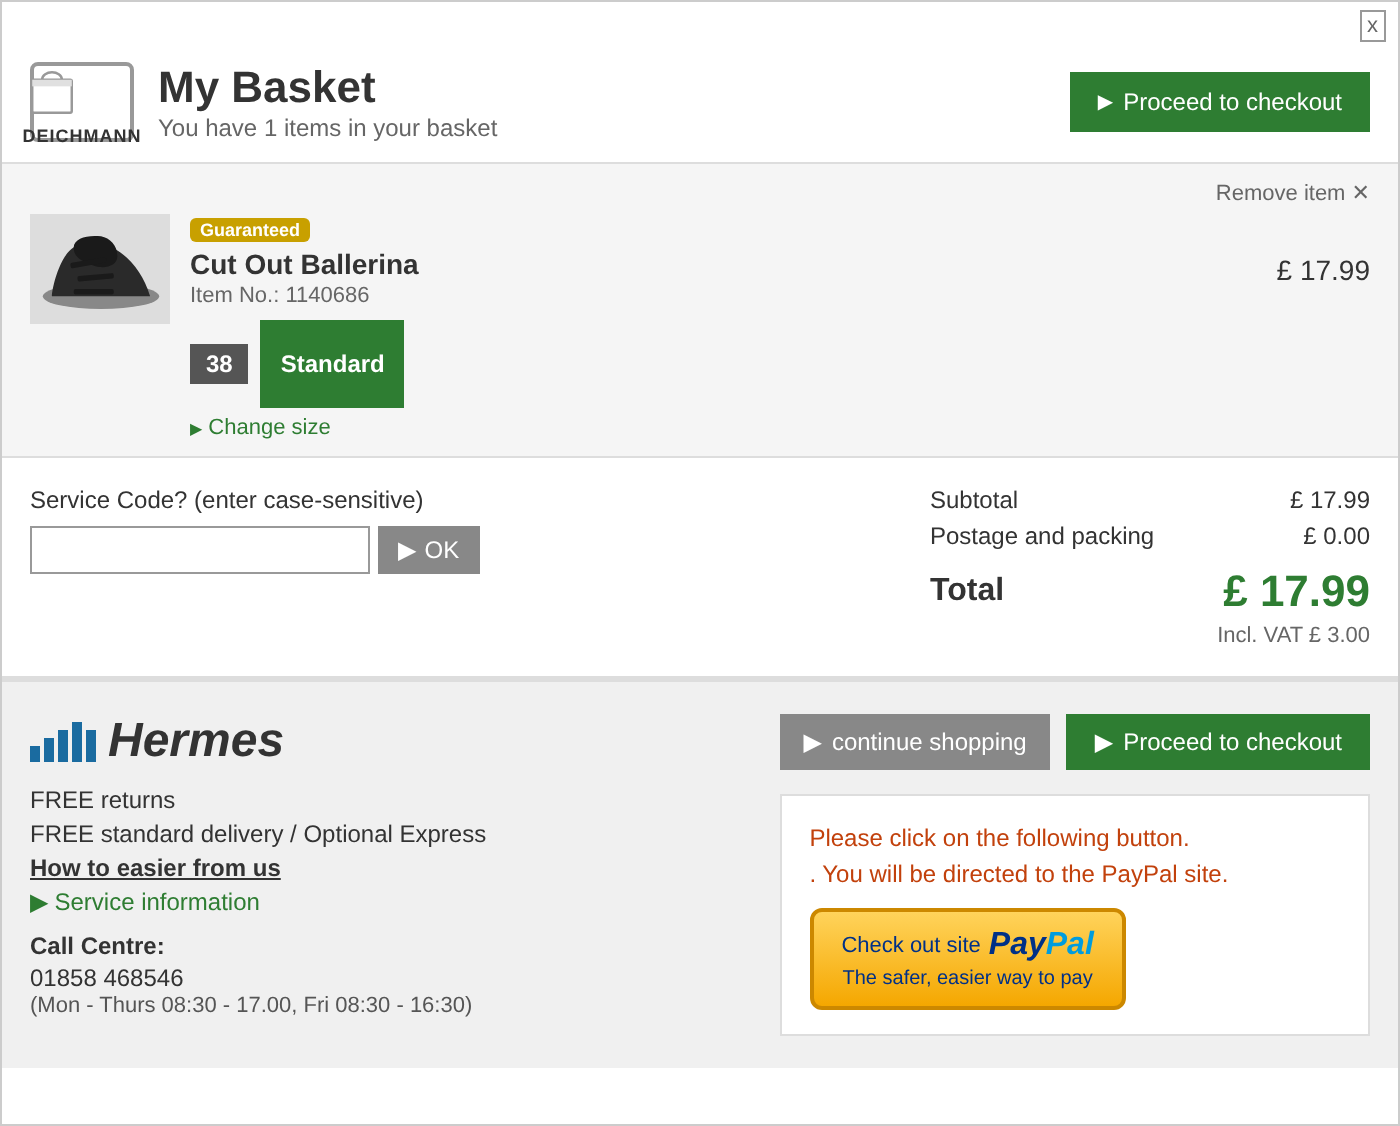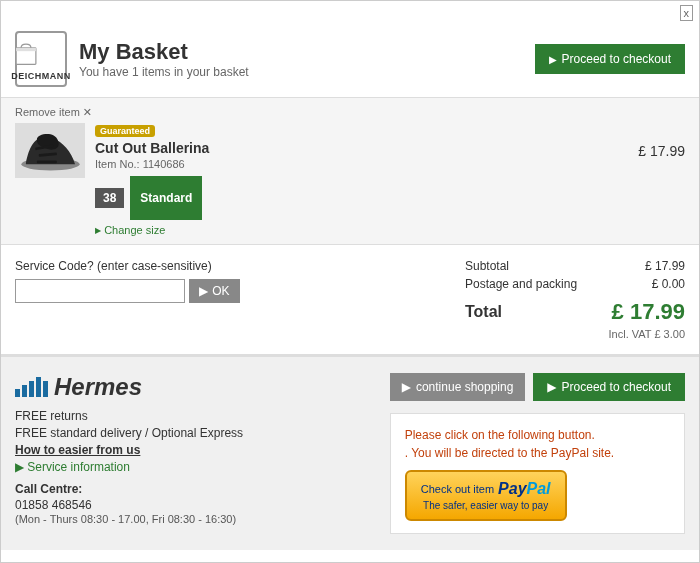--- a/index.html
+++ b/index.html
@@ -39,21 +39,21 @@
       background: #fff;
       border-bottom: 1px solid #ddd;
     }
     .header-left {
       display: flex;
       align-items: center;
       gap: 12px;
     }
     .logo-box {
       width: 52px;
-      height: 56px;
+      height: 40px;
       border: 2px solid #999;
       border-radius: 4px;
       display: flex;
       align-items: center;
       justify-content: center;
       background: #fff;
       position: relative;
     }
     .logo-bag {
       width: 30px;
@@ -93,20 +93,21 @@
       font-size: 10px;
     }
     
     .product-section {
       background: #f5f5f5;
       border-bottom: 1px solid #ddd;
       padding: 8px 14px;
     }
     .remove-row {
       display: flex;
+      justify-content: flex-end;
       font-size: 11px;
       color: #666;
       margin-bottom: 4px;
     }
     .remove-row span {
       cursor: pointer;
       color: #666;
     }
     .product-row {
       display: flex;
@@ -565,21 +566,21 @@
         </div>
 
         <div class="paypal-section">
           <div class="paypal-desc">
             <span>Please click on the following button.</span><br>
             <span>. You will be directed to the PayPal site.</span>
           </div>
           <div class="paypal-btn">
             <div class="paypal-btn-inner">
               <div class="paypal-checkout-text">
-                <span>Check out item</span>
+                <span>Check out site</span>
                 <span class="paypal-logo-text">Pay<span>Pal</span></span>
               </div>
               <div class="paypal-tagline">The safer, easier way to pay</div>
             </div>
           </div>
         </div>
       </div>
     </div>
   </div>
 </div>

